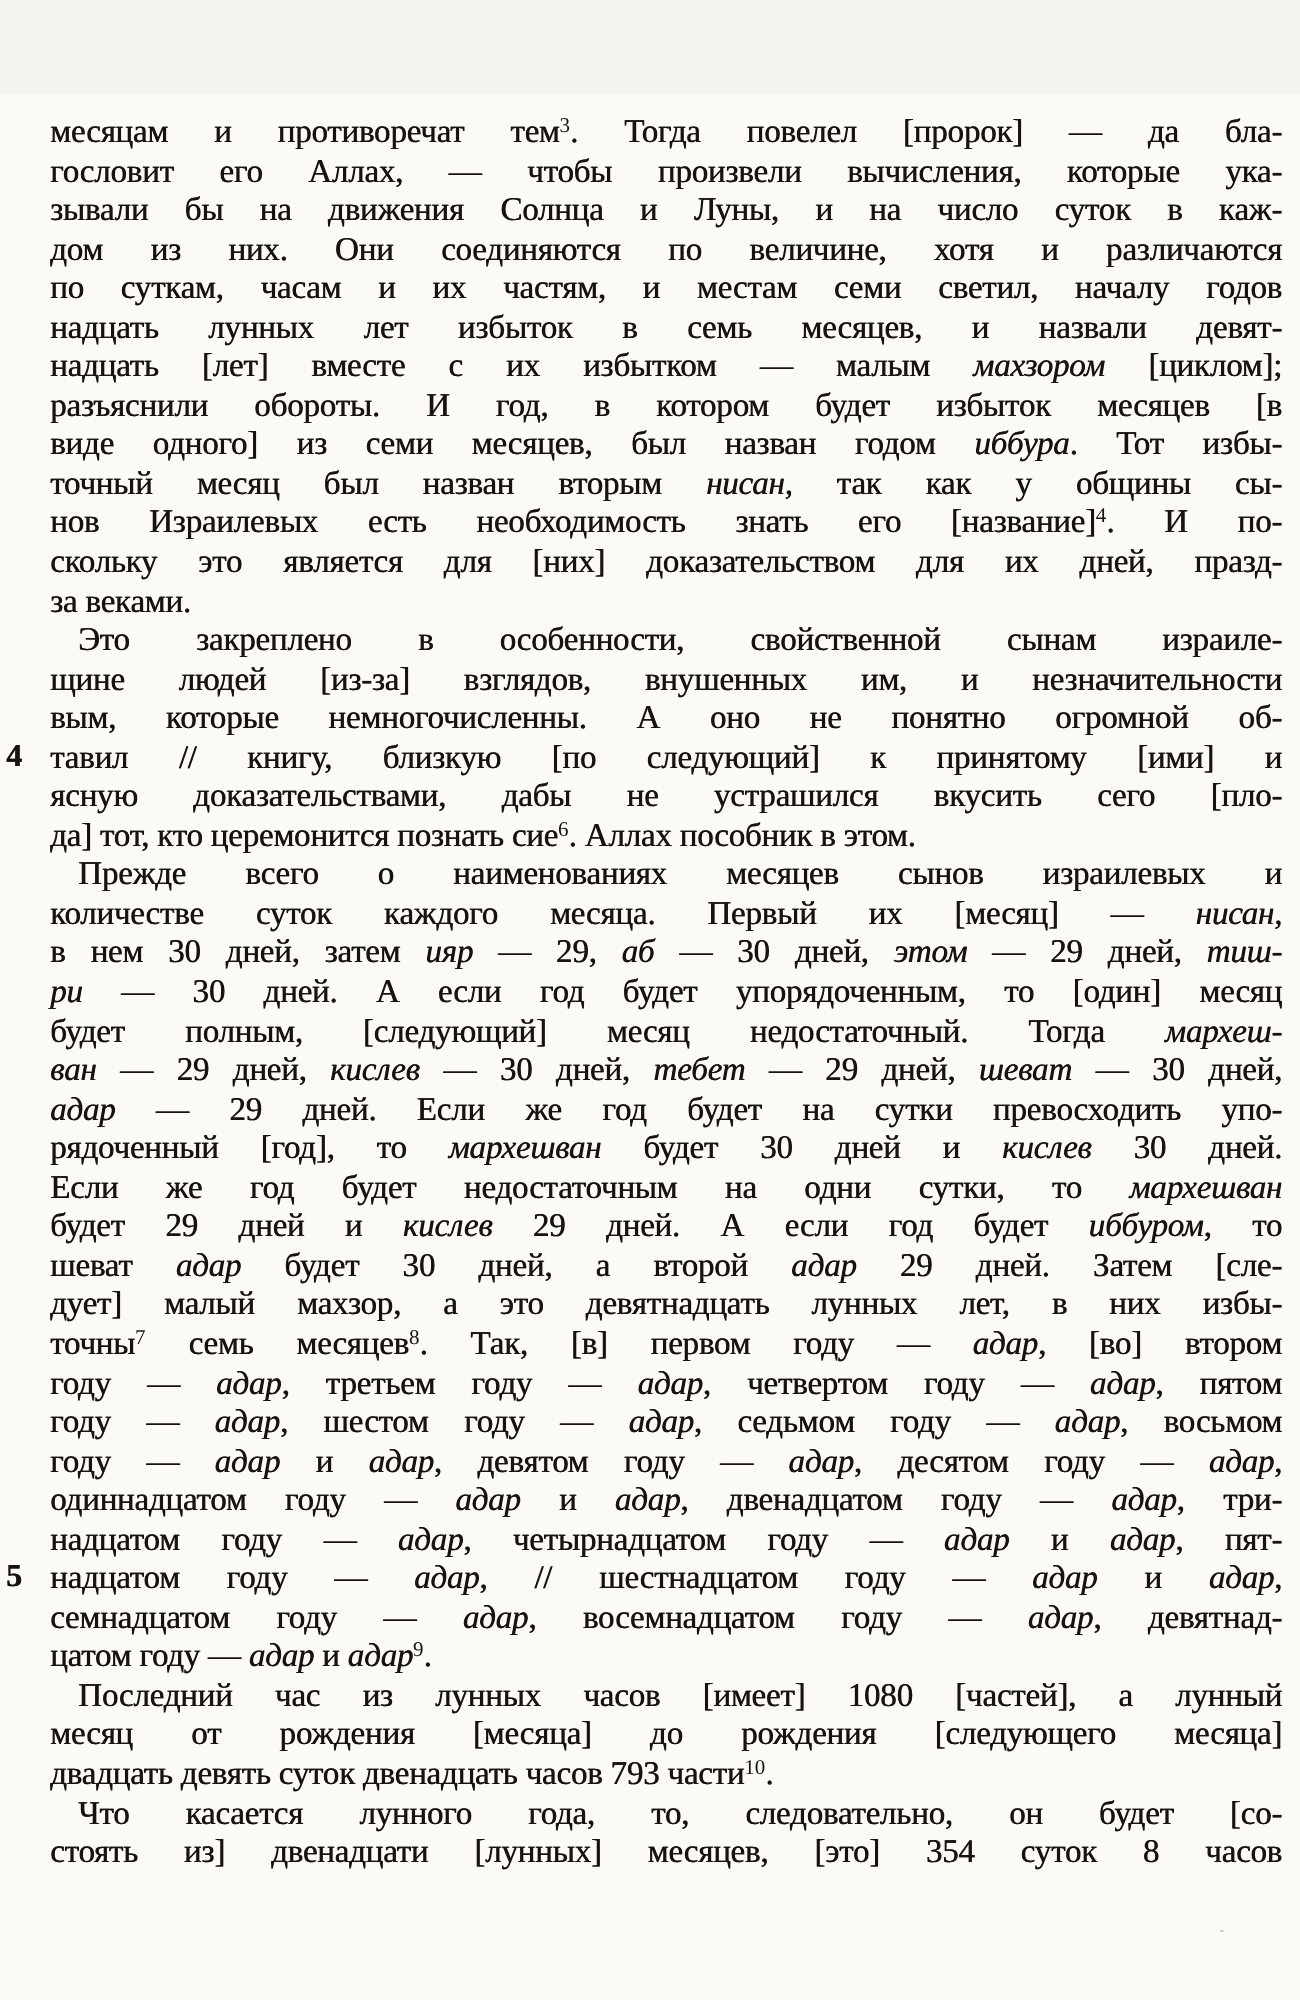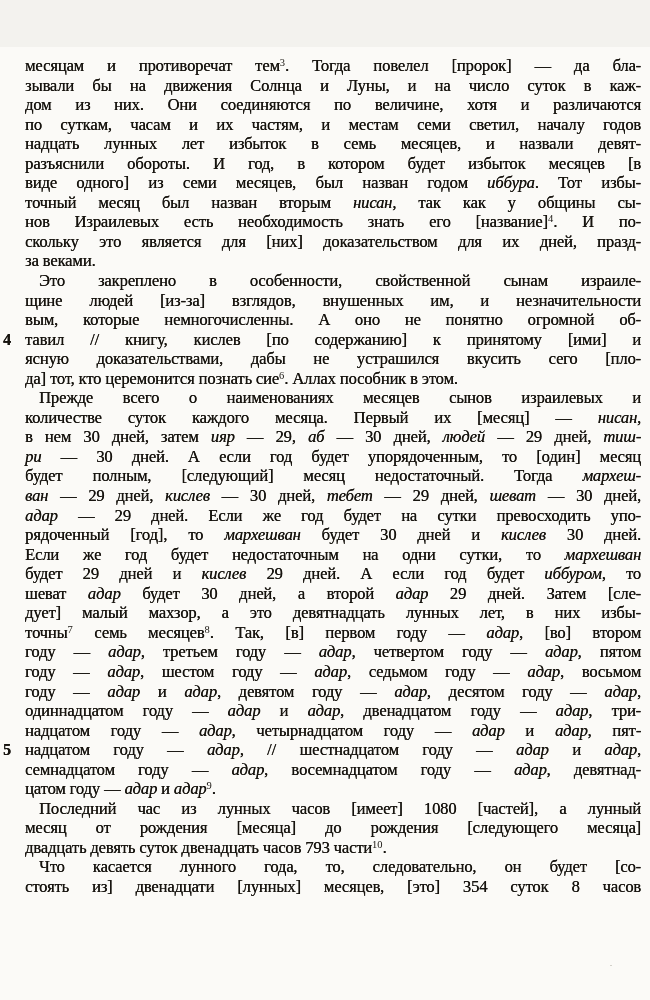--- a/index.html
+++ b/index.html
@@ -52,39 +52,41 @@
   .speck{position:absolute;border-radius:50%;background:#b7b4ad;}
   .speck.s1{left:577px;top:962px;width:2px;height:2px;}
   .speck.s2{left:610px;top:918px;width:2px;height:1px;background:#c6c3bc;}
 </style>
 </head>
 <body>
 
 <div class="scan">
   <div class="text-col" id="text-col">
       <div class="line"><span>месяцам и противоречат тем</span><span class="sup">3</span><span>. Тогда повелел [пророк] — да бла-</span></div>
+      <div class="line"><span>гословит его Аллах, — чтобы произвели вычисления, которые ука-</span></div>
       <div class="line"><span>зывали бы на движения Солнца и Луны, и на число суток в каж-</span></div>
       <div class="line"><span>дом из них. Они соединяются по величине, хотя и различаются</span></div>
       <div class="line"><span>по суткам, часам и их частям, и местам семи светил, началу годов</span></div>
       <div class="line"><span>надцать лунных лет избыток в семь месяцев, и назвали девят-</span></div>
+      <div class="line"><span>надцать [лет] вместе с их избытком — малым </span><span class="it">махзором</span><span> [циклом];</span></div>
       <div class="line"><span>разъяснили обороты. И год, в котором будет избыток месяцев [в</span></div>
       <div class="line"><span>виде одного] из семи месяцев, был назван годом </span><span class="it">иббура</span><span>. Тот избы-</span></div>
       <div class="line"><span>точный месяц был назван вторым </span><span class="it">нисан,</span><span> так как у общины сы-</span></div>
       <div class="line"><span>нов Израилевых есть необходимость знать его [название]</span><span class="sup">4</span><span>. И по-</span></div>
       <div class="line"><span>скольку это является для [них] доказательством для их дней, празд-</span></div>
       <div class="line last"><span>за веками.</span></div>
       <div class="line ind"><span>Это закреплено в особенности, свойственной сынам израиле-</span></div>
       <div class="line"><span>щине людей [из-за] взглядов, внушенных им, и незначительности</span></div>
       <div class="line"><span>вым, которые немногочисленны. А оно не понятно огромной об-</span></div>
-      <div class="line"><span class="marker">4</span><span>тавил // книгу, кислев [по содержанию] к принятому [ими] и</span></div>
+      <div class="line"><span class="marker">4</span><span>тавил // книгу, близкую [по следующий] к принятому [ими] и</span></div>
       <div class="line"><span>ясную доказательствами, дабы не устрашился вкусить сего [пло-</span></div>
       <div class="line last"><span>да] тот, кто церемонится познать сие</span><span class="sup">6</span><span>. Аллах пособник в этом.</span></div>
       <div class="line ind"><span>Прежде всего о наименованиях месяцев сынов израилевых и</span></div>
       <div class="line"><span>количестве суток каждого месяца. Первый их [месяц] — </span><span class="it">нисан,</span></div>
-      <div class="line"><span>в нем 30 дней, затем </span><span class="it">ияр</span><span> — 29, </span><span class="it">аб</span><span> — 30 дней, </span><span class="it">людей</span><span> — 29 дней, </span><span class="it">тиш-</span></div>
+      <div class="line"><span>в нем 30 дней, затем </span><span class="it">ияр</span><span> — 29, </span><span class="it">аб</span><span> — 30 дней, </span><span class="it">этом</span><span> — 29 дней, </span><span class="it">тиш-</span></div>
       <div class="line"><span class="it">ри</span><span> — 30 дней. А если год будет упорядоченным, то [один] месяц</span></div>
       <div class="line"><span>будет полным, [следующий] месяц недостаточный. Тогда </span><span class="it">мархеш-</span></div>
       <div class="line"><span class="it">ван</span><span> — 29 дней, </span><span class="it">кислев</span><span> — 30 дней, </span><span class="it">тебет</span><span> — 29 дней, </span><span class="it">шеват</span><span> — 30 дней,</span></div>
       <div class="line"><span class="it">адар</span><span> — 29 дней. Если же год будет на сутки превосходить упо-</span></div>
       <div class="line"><span>рядоченный [год], то </span><span class="it">мархешван</span><span> будет 30 дней и </span><span class="it">кислев</span><span> 30 дней.</span></div>
       <div class="line"><span>Если же год будет недостаточным на одни сутки, то </span><span class="it">мархешван</span></div>
       <div class="line"><span>будет 29 дней и </span><span class="it">кислев</span><span> 29 дней. А если год будет </span><span class="it">иббуром</span><span>, то</span></div>
       <div class="line"><span>шеват </span><span class="it">адар</span><span> будет 30 дней, а второй </span><span class="it">адар</span><span> 29 дней. Затем [сле-</span></div>
       <div class="line"><span>дует] малый махзор, а это девятнадцать лунных лет, в них избы-</span></div>
       <div class="line"><span>точны</span><span class="sup">7</span><span> семь месяцев</span><span class="sup">8</span><span>. Так, [в] первом году — </span><span class="it">адар</span><span>, [во] втором</span></div>

